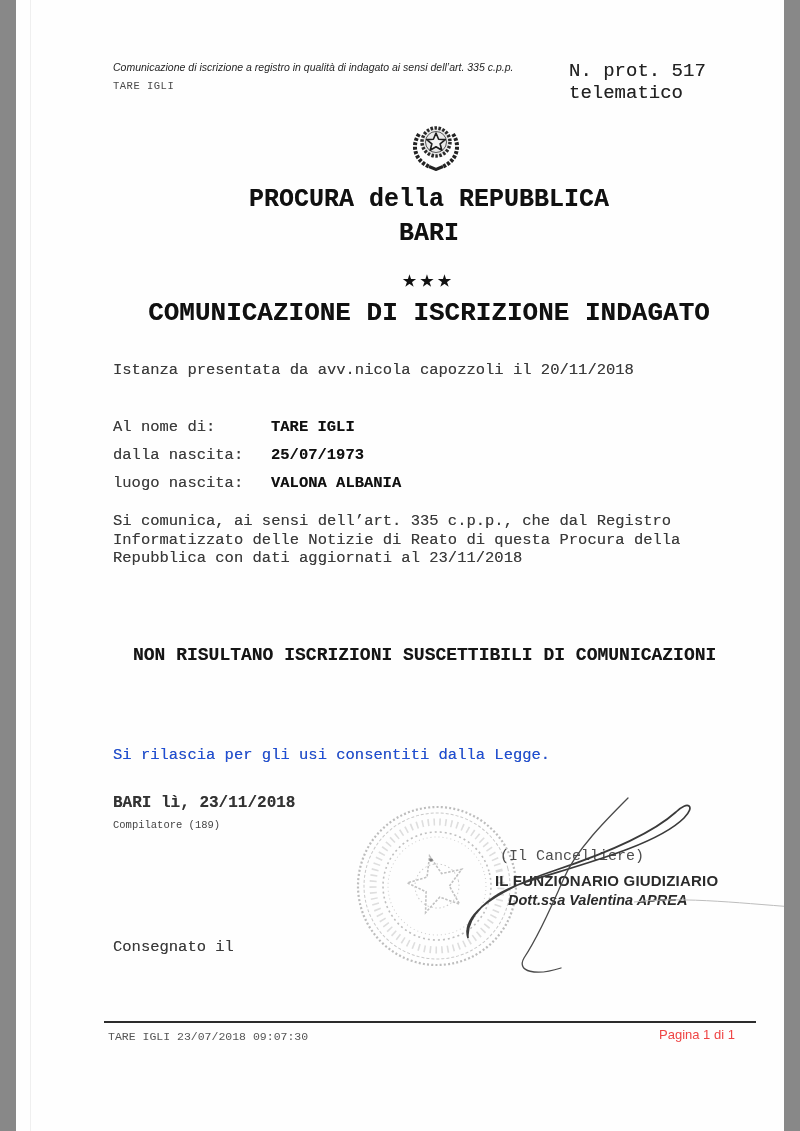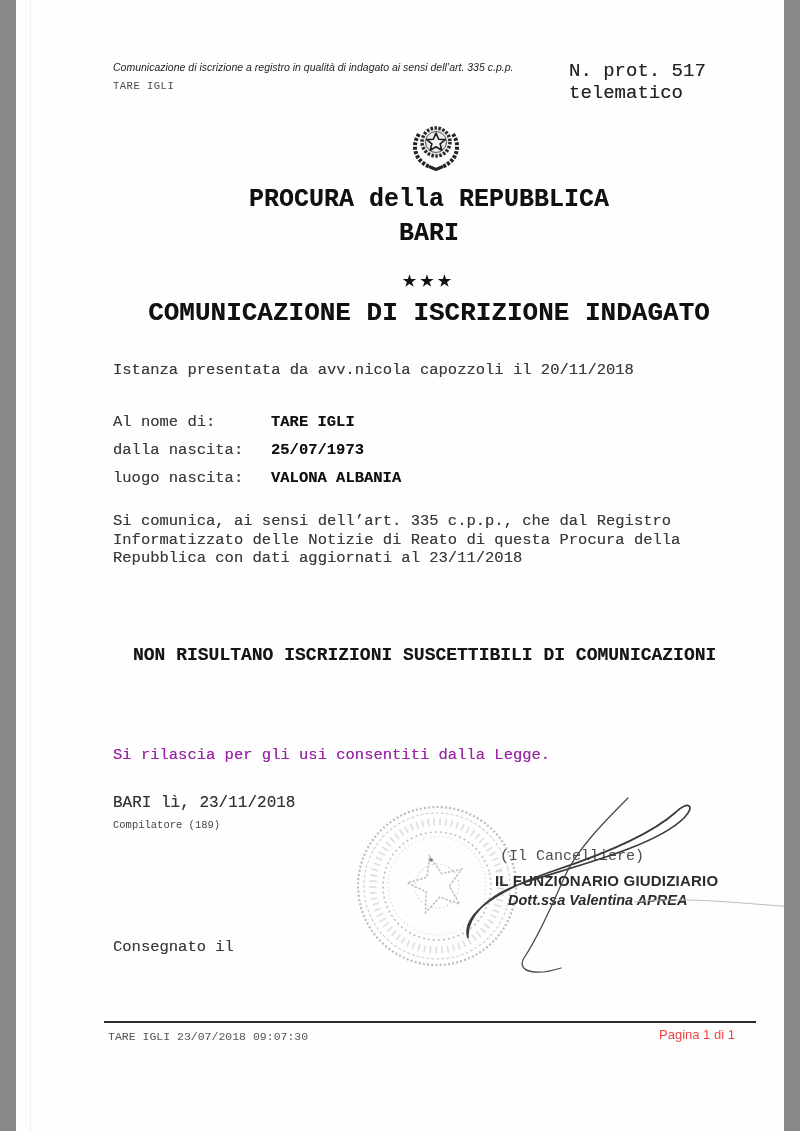--- a/index.html
+++ b/index.html
@@ -22,30 +22,30 @@
 
   .center-wrap{left:13px;width:800px;text-align:center;}
   .t-office{top:185px;font-size:25px;font-weight:700;color:#101010;}
   .t-city{top:219px;font-size:25px;font-weight:700;color:#101010;}
   .t-stars{top:272px;font-size:15px;font-weight:700;letter-spacing:4px;color:#111;}
   .t-subject{top:298px;font-size:26px;font-weight:700;color:#101010;}
 
   .istanza{left:97px;top:361px;font-size:15.5px;color:#3a3a3a;}
 
   .fields{left:97px;top:408px;font-size:15.5px;}
-  .field-row{display:flex;height:28px;align-items:center;}
+  .field-row{display:flex;height:28px;align-items:flex-end;}
   .field-label{width:158px;color:#3c3c3c;}
   .field-value{font-weight:700;color:#101010;}
 
   .paragraph{left:97px;top:512px;width:588px;font-size:15.5px;line-height:18.5px;color:#3a3a3a;}
 
   .result{left:117px;top:645px;font-size:18px;font-weight:700;color:#151515;}
 
-  .release{left:97px;top:746px;font-size:15.5px;color:#a21caf;}
-  .place-date{left:97px;top:794px;font-size:16px;color:#333;}
+  .release{left:97px;top:746px;font-size:15.5px;color:#1d4ed8;}
+  .place-date{left:97px;top:794px;font-size:16px;color:#333;font-weight:bold;}
   .compiler{left:97px;top:819px;font-size:10.5px;color:#454545;}
 
   .stamp{left:338px;top:803px;width:166px;height:166px;opacity:.8;}
 
   .sig-cancelliere{left:484px;top:848px;font-size:15px;color:#4d4d4d;}
   .sig-role{left:479px;top:872px;font-size:15px;font-weight:700;color:#2b2b2b;letter-spacing:.2px;}
   .sig-name{left:492px;top:892px;font-size:14.5px;font-weight:700;font-style:italic;color:#2b2b2b;}
   .sig-strokes{left:420px;top:780px;width:380px;height:220px;}
 
   .delivered{left:97px;top:938px;font-size:15.5px;color:#3a3a3a;}

